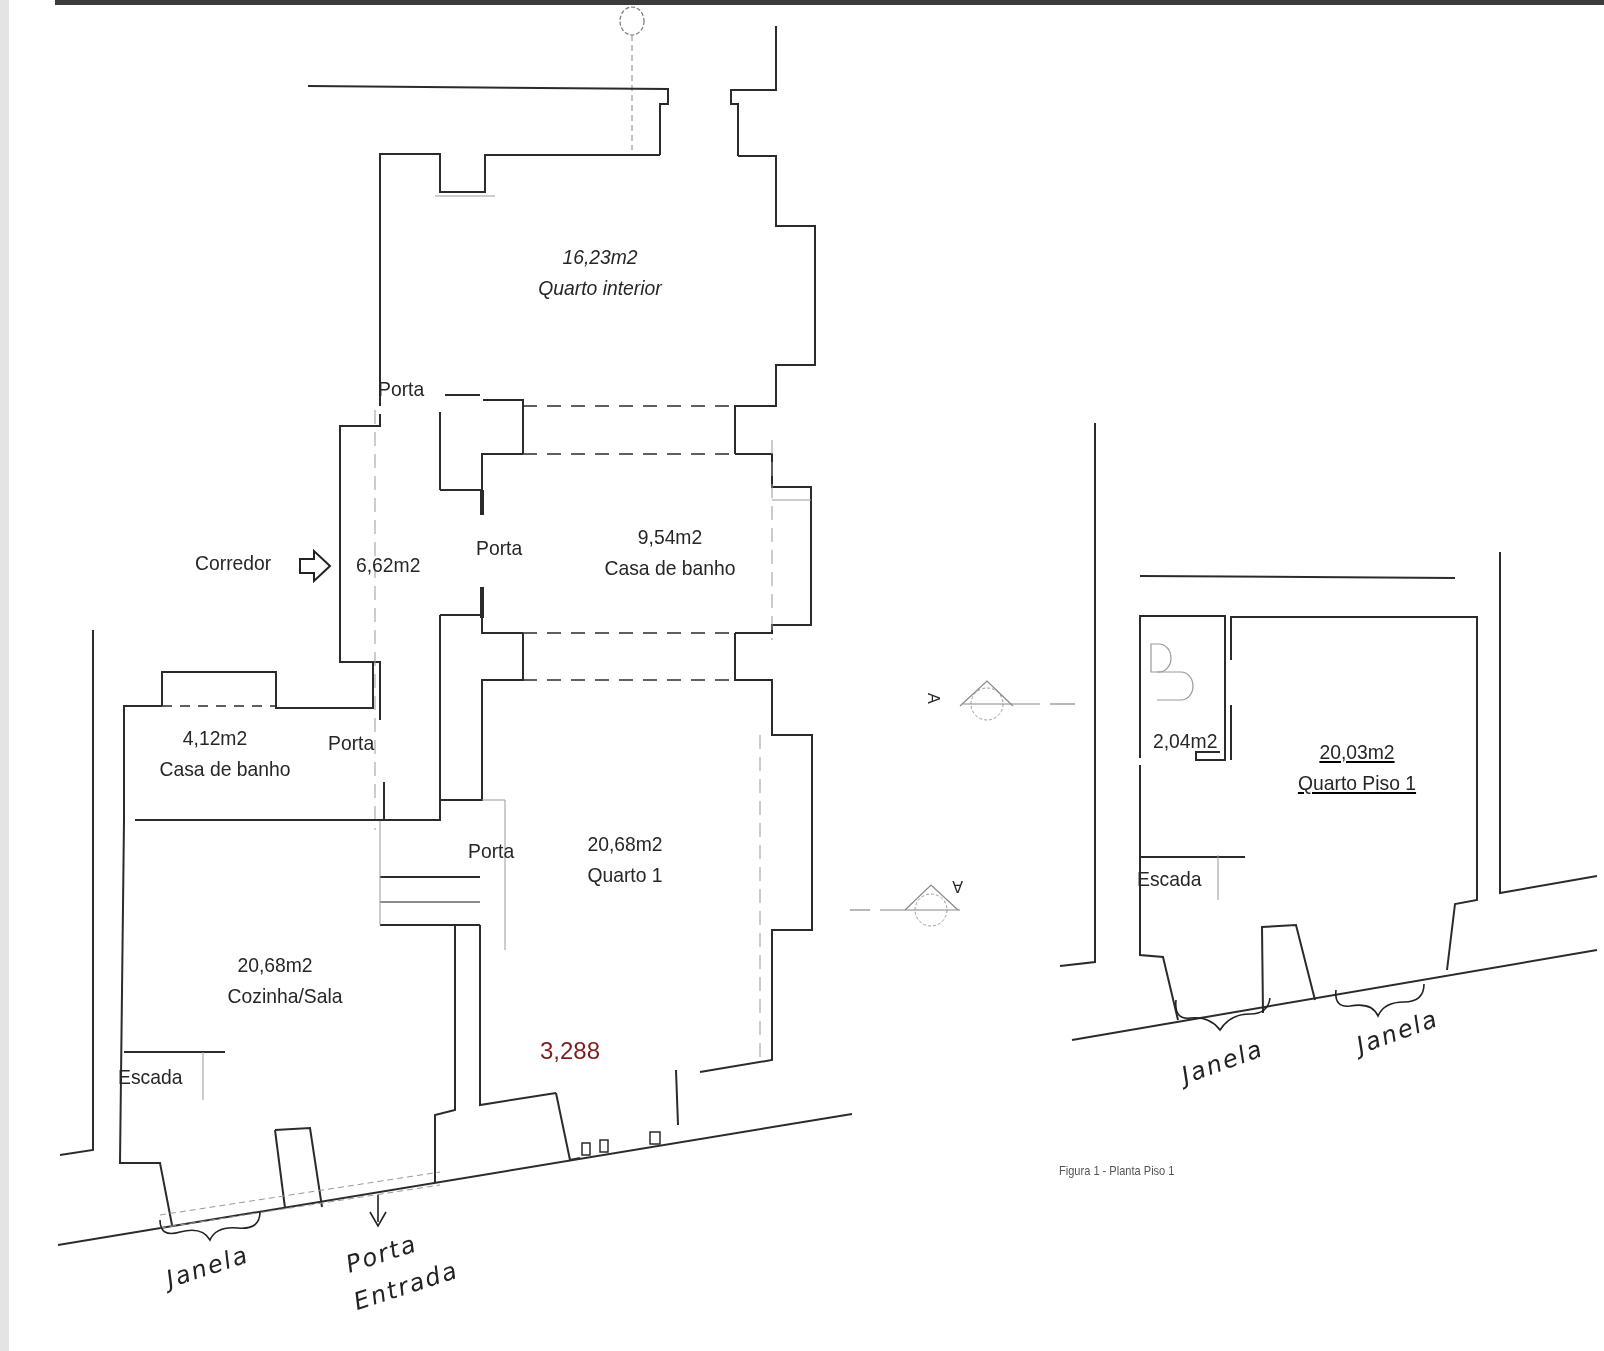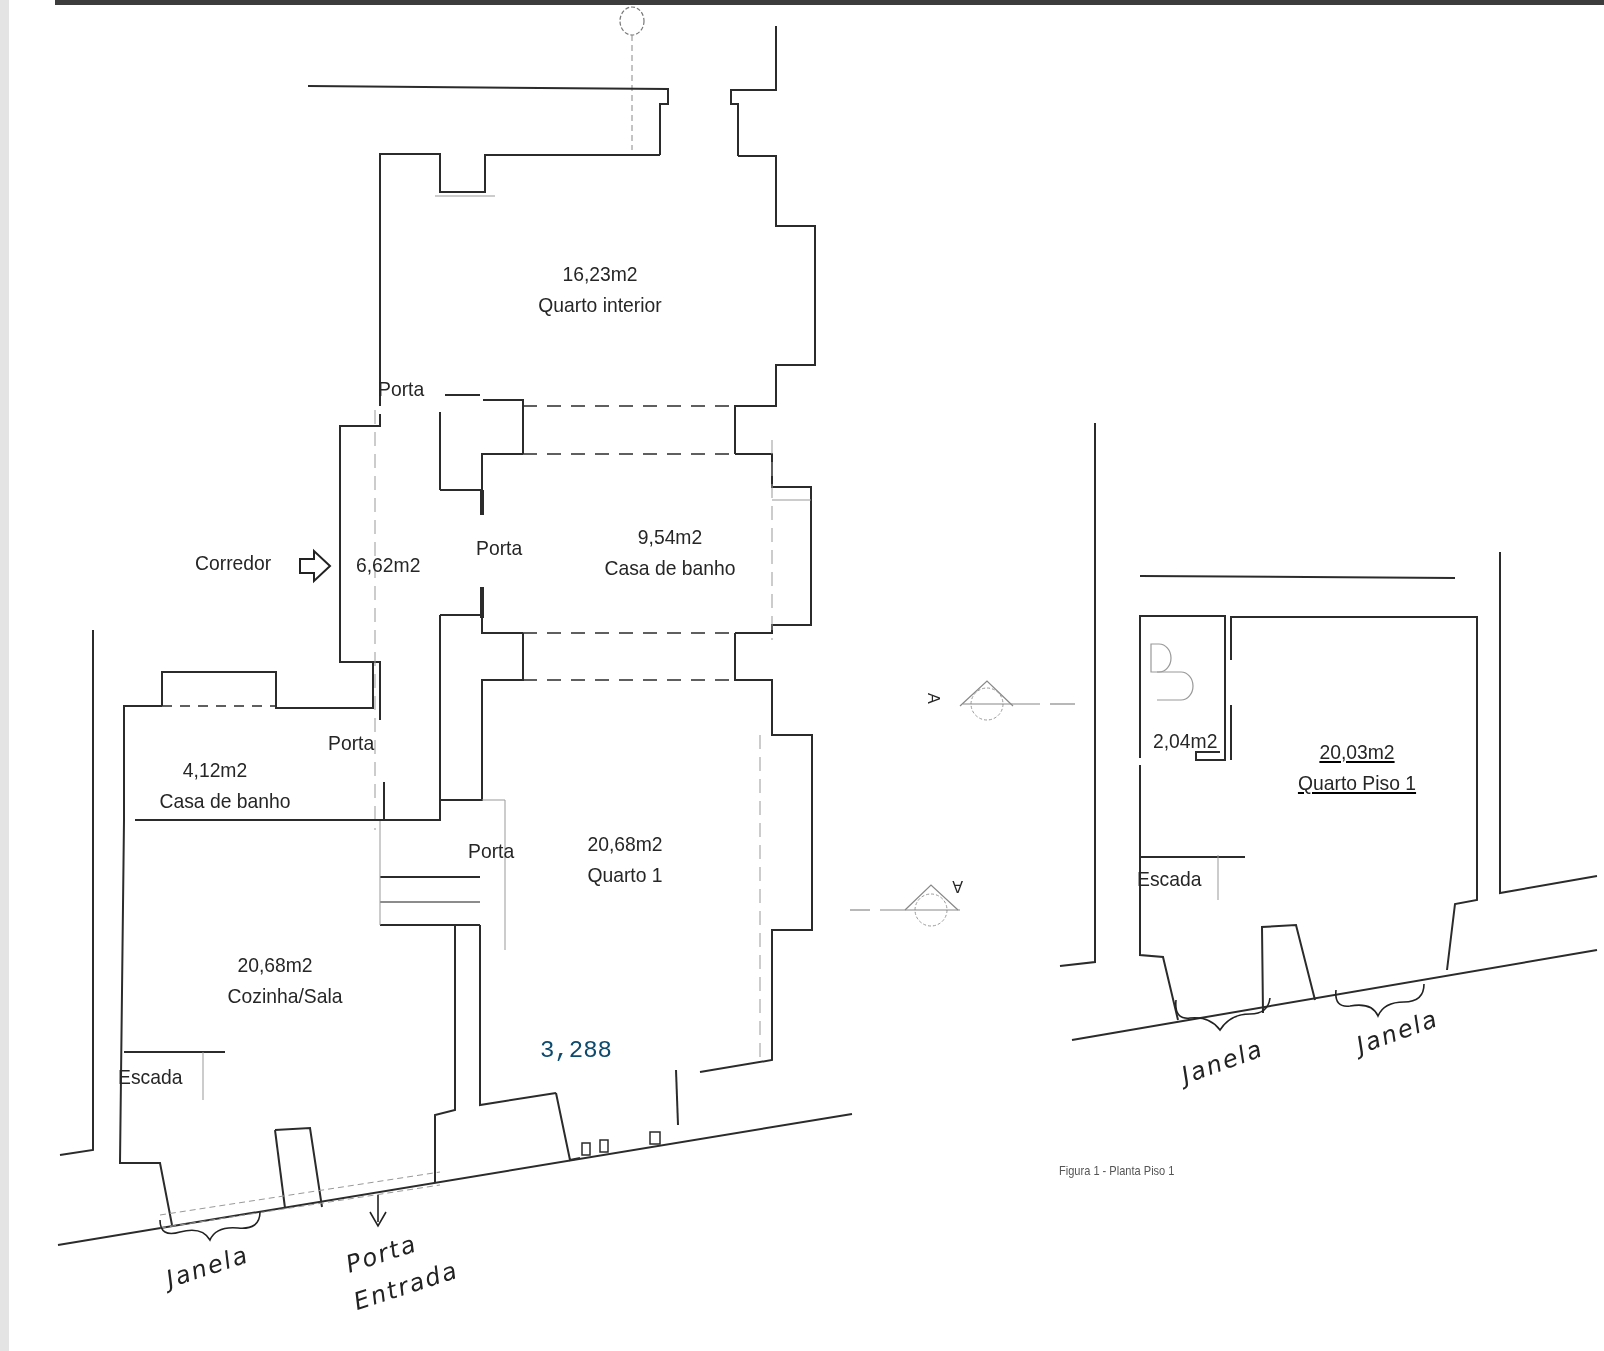--- a/index.html
+++ b/index.html
@@ -17,21 +17,21 @@
     background:#3c3c3c;
   }
   svg.plan { position:absolute; left:0; top:0; }
   .lbl {
     position:absolute; color:#262626; font-size:21px; line-height:24px;
     font-family:"Liberation Sans", sans-serif; white-space:nowrap;
     transform:scaleX(0.92); transform-origin:left top;
   }
   .room { position:absolute; text-align:center; }
   .room .area, .room .name { display:block; color:#262626; font-size:21px; line-height:31px; transform:scaleX(0.92); }
-  .dim { position:absolute; color:#0c4a6e; font-size:24px; font-family:Liberation Mono, monospace; }
+  .dim { position:absolute; color:#7f1d1d; font-size:24px; font-family:Liberation Sans, sans-serif; }
   .caption { position:absolute; color:#555; font-size:13px; font-family:"Liberation Sans", sans-serif; transform:scaleX(0.85); transform-origin:left top; }
   .hand {
     position:absolute; color:#222; font-family:"DejaVu Sans", sans-serif;
     font-size:24px; font-style:italic; letter-spacing:2px; white-space:nowrap;
   }
 </style>
 </head>
 <body>
 
 <div class="left-edge"></div>
@@ -128,36 +128,36 @@
     <polyline points="1263,1013 1262,927 1296,925 1315,1000"></polyline>
     <line x1="1072" y1="1040" x2="1597" y2="950"></line>
     <path d="M1151,644 h8 a12,14 0 0 1 0,28 h-8 z" stroke="#999" stroke-width="1.2"></path>
     <path d="M1157,672 h24 a12,14 0 0 1 0,28 h-24" stroke="#999" stroke-width="1.2"></path>
     <path d="M1176,1000 q-2,20 14,18 q20,-2 30,12 q10,-16 30,-16 q18,0 20,-16" stroke="#222" stroke-width="1.6"></path>
     <path d="M1336,990 q-2,18 14,16 q22,-4 28,10 q6,-14 26,-14 q20,0 20,-18" stroke="#222" stroke-width="1.6"></path>
   </g>
   <text x="956" y="712" font-size="16" fill="#333" font-family="Liberation Sans, sans-serif" transform="rotate(180 960 707)"></text>
 </svg>
 
-<div class="room" style="left:515px;top:258px;width:170px;">
+<div class="room" style="left:515px;top:241px;width:170px;font-style:italic;">
   <span class="area">16,23m2</span>
   <span class="name">Quarto interior</span>
 </div>
 <div class="room" style="left:580px;top:521px;width:180px;">
   <span class="area">9,54m2</span>
   <span class="name">Casa de banho</span>
 </div>
 <div class="lbl" style="left:195px;top:551px;">Corredor</div>
 <div style="position:absolute;left:298px;top:548px;">
   <svg width="36" height="36" viewBox="0 0 36 36">
       <path d="M2,11 h14 v-8 l16,15 l-16,15 v-8 h-14 z" fill="#fff" stroke="#222" stroke-width="2"></path>
     </svg>
 </div>
 <div class="lbl" style="left:356px;top:553px;">6,62m2</div>
-<div class="room" style="left:140px;top:754px;width:170px;">
+<div class="room" style="left:140px;top:722px;width:170px;">
   <span class="area" style="margin-left:-20px;">4,12m2</span>
   <span class="name">Casa de banho</span>
 </div>
 <div class="room" style="left:555px;top:828px;width:140px;">
   <span class="area">20,68m2</span>
   <span class="name">Quarto 1</span>
 </div>
 <div class="room" style="left:210px;top:949px;width:150px;">
   <span class="area" style="margin-left:-20px;">20,68m2</span>
   <span class="name">Cozinha/Sala</span>

